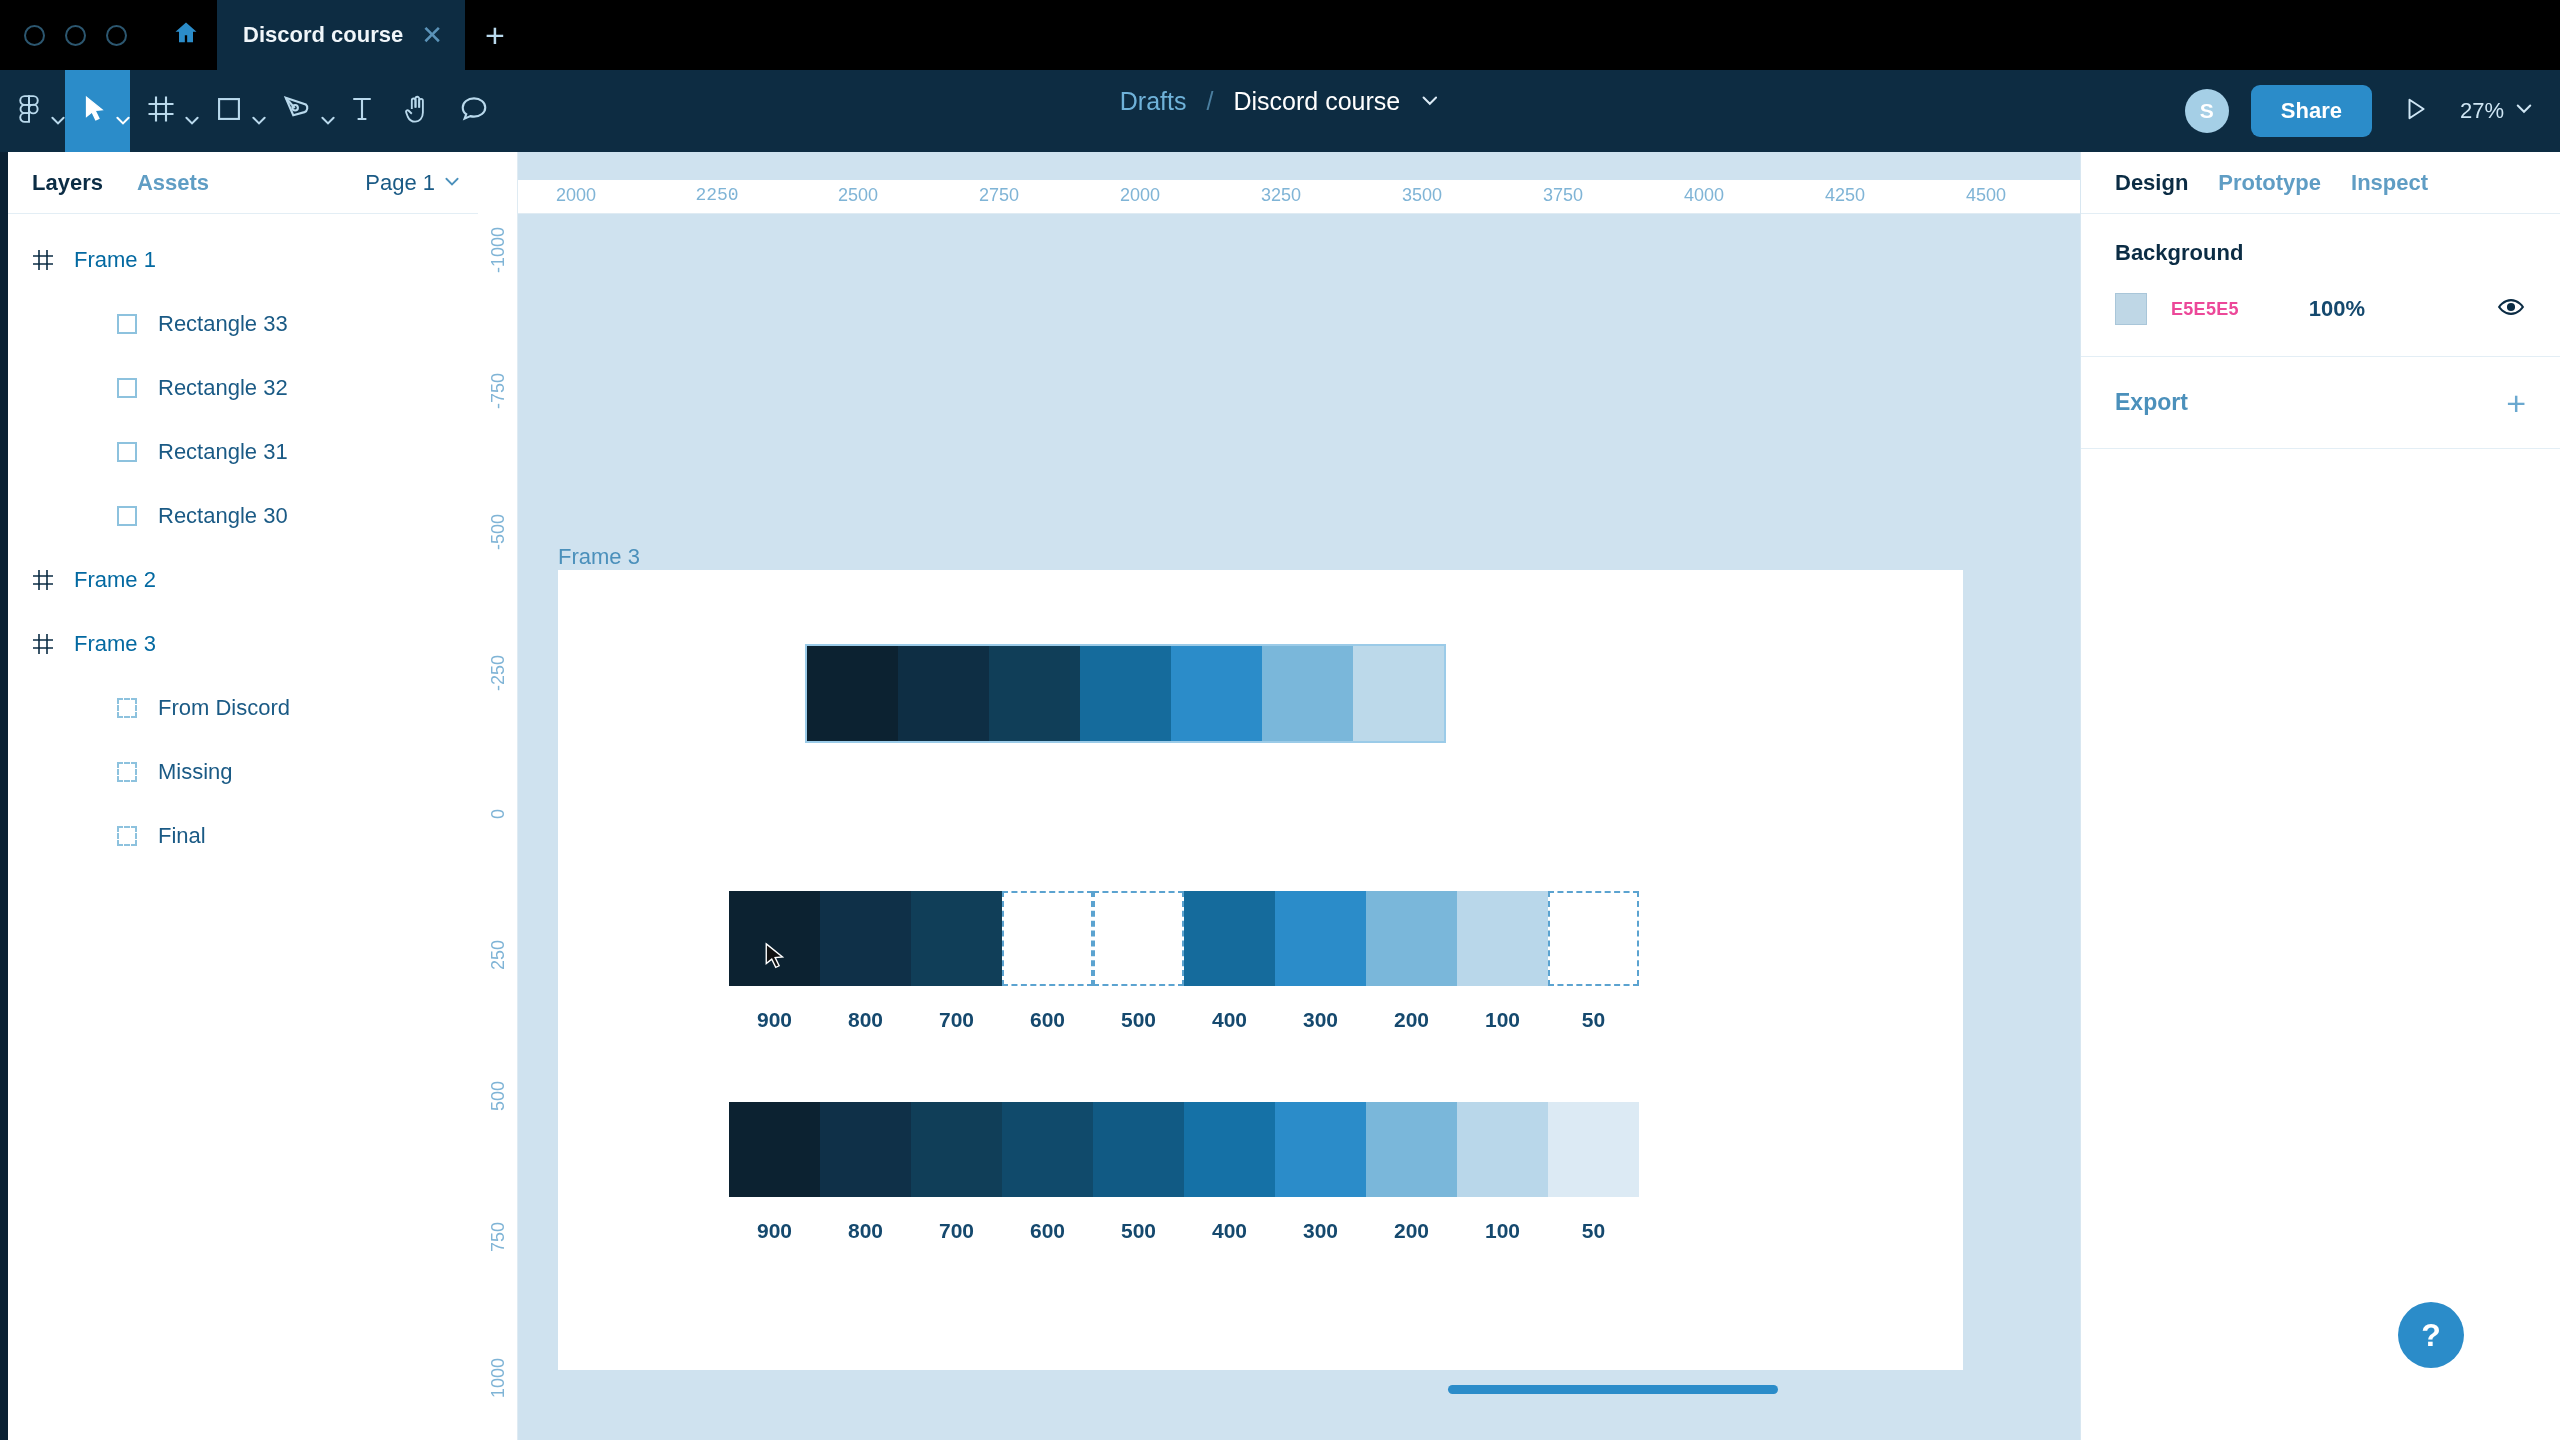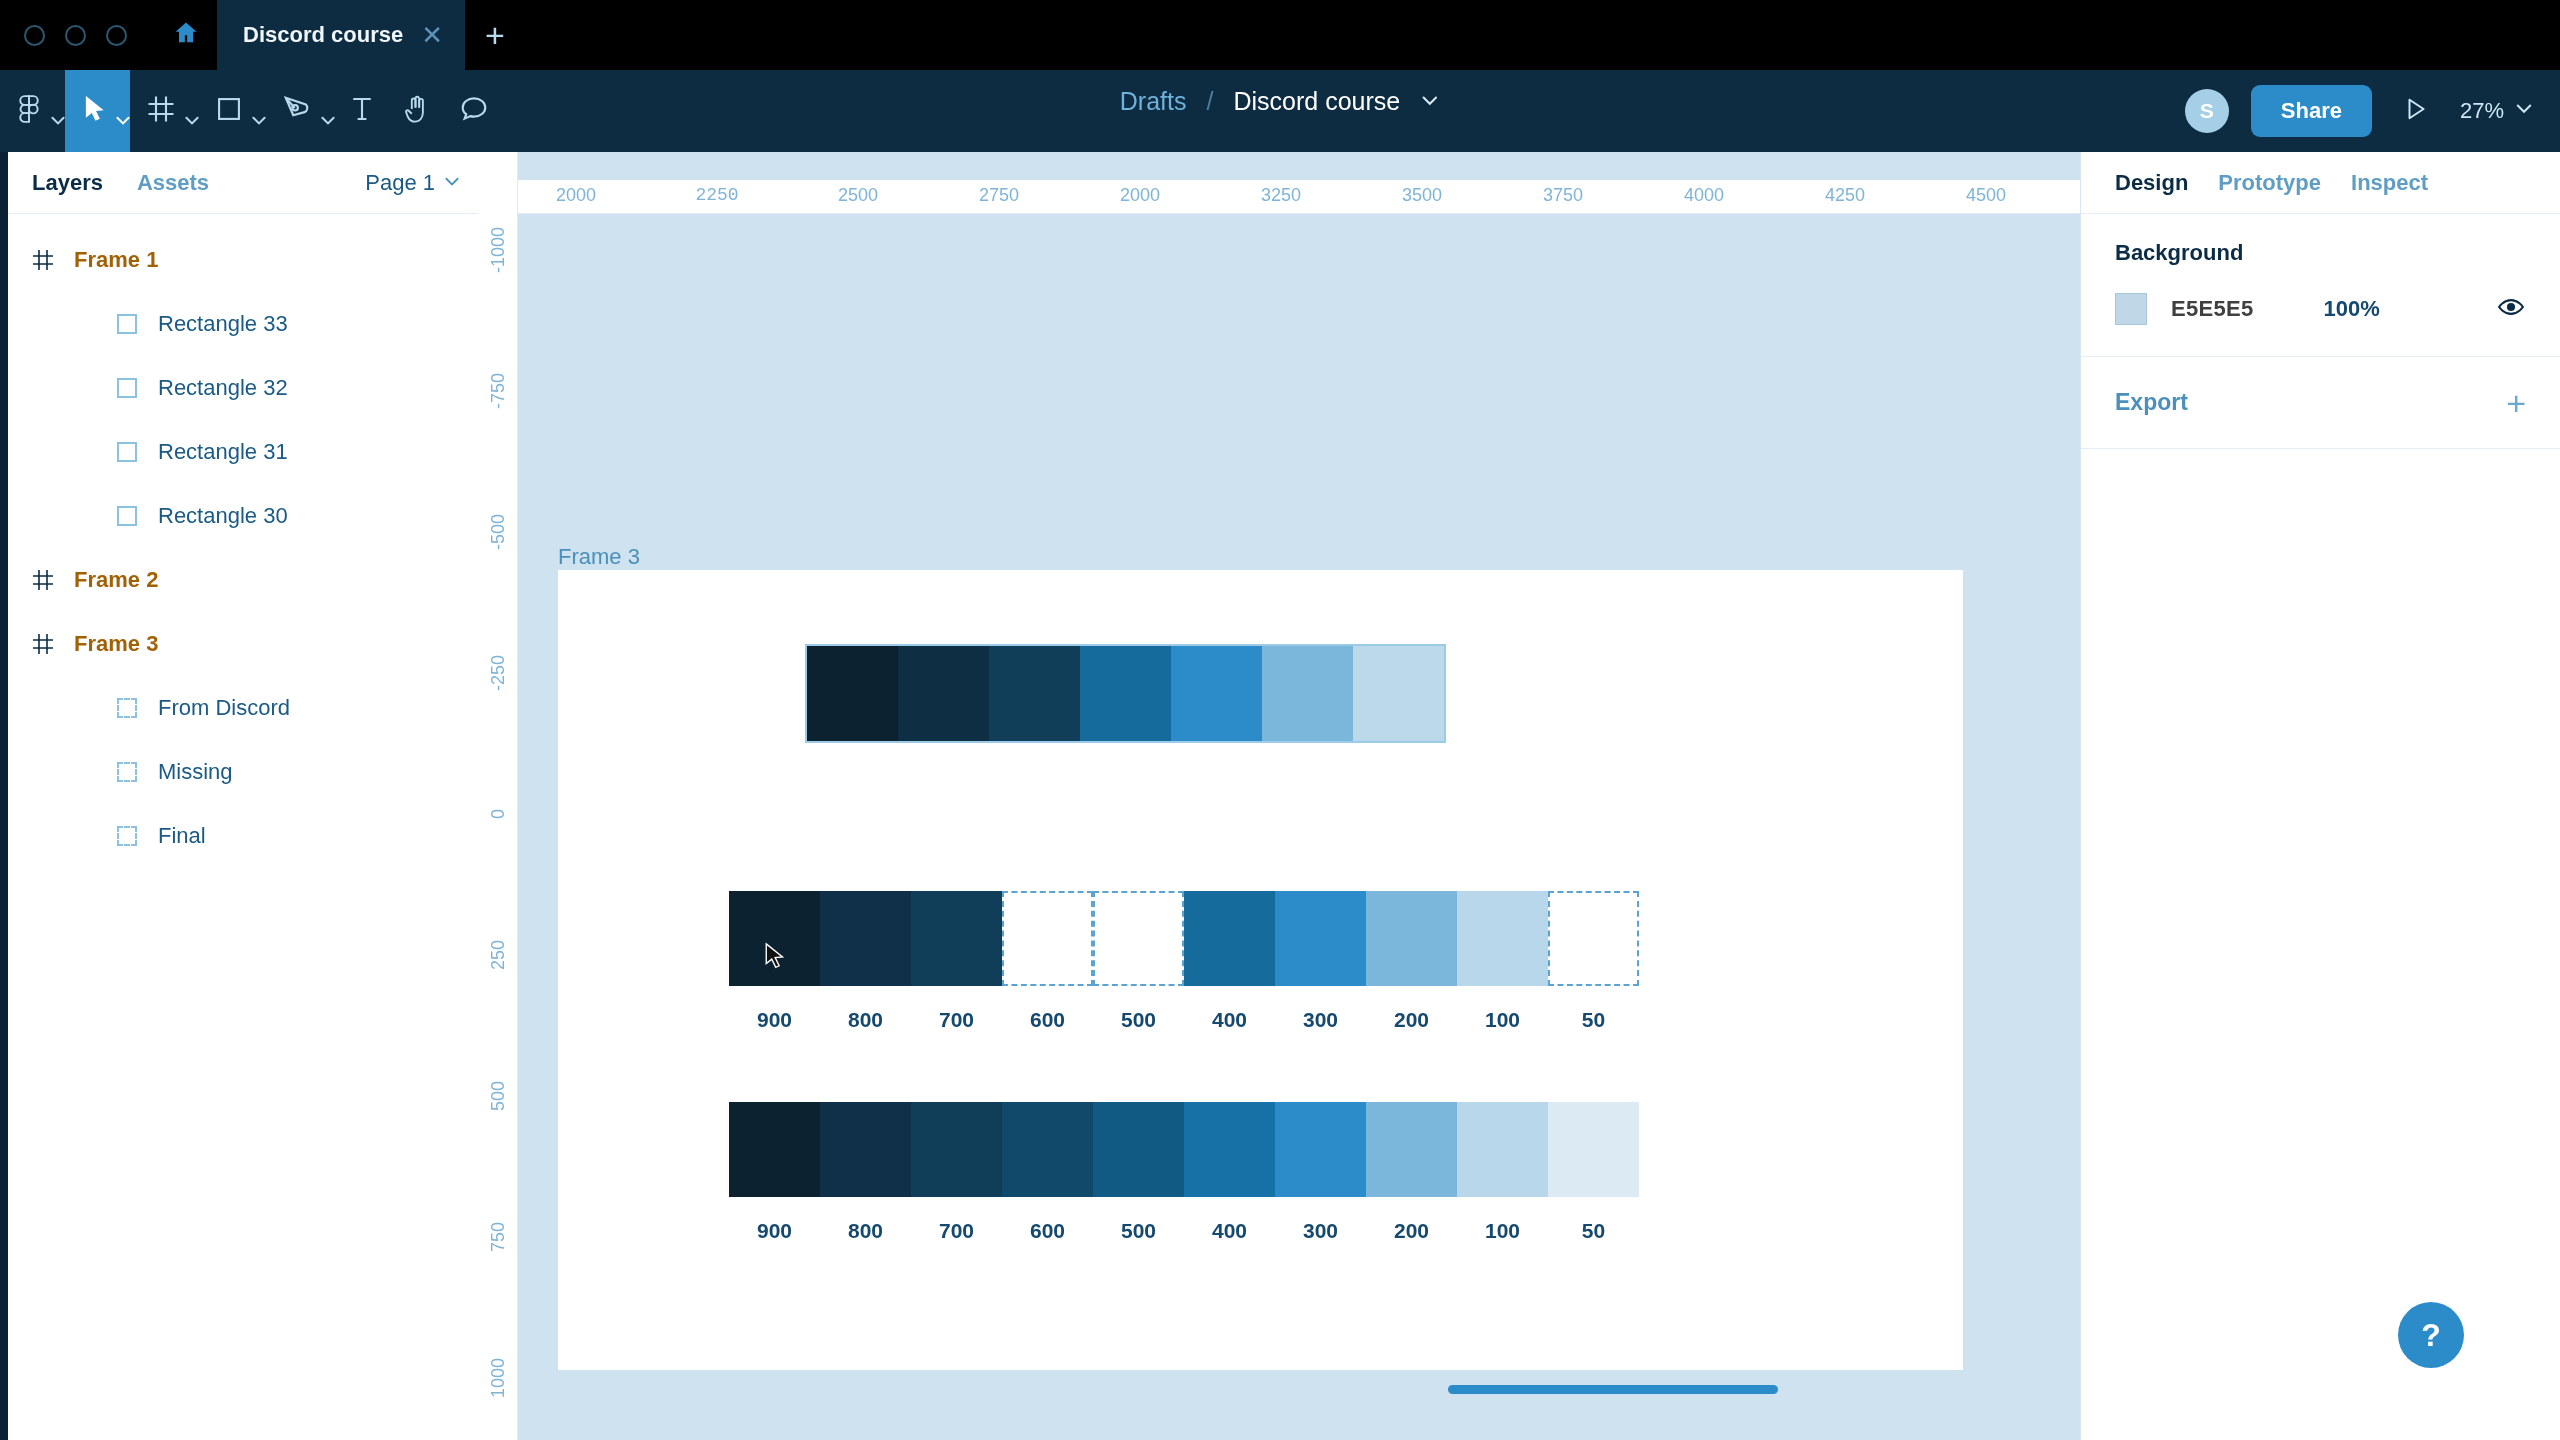--- a/index.html
+++ b/index.html
@@ -96,21 +96,21 @@
     margin-left: auto; display: flex; align-items: center; gap: 8px;
     font-size: 22px; color: #1a5a85; font-weight: normal;
   }
   .layers { padding-top: 14px; }
   .layer-row {
     height: 64px; display: flex; align-items: center; gap: 18px;
     padding-left: 22px; font-size: 22px;
   }
   .layer-row.indent { padding-left: 76px; margin-left: 30px; }
   .layer-label { color: #1a5a85; }
-  .layer-row.frame .layer-label { color: #a16207; font-weight: bold; }
+  .layer-row.frame .layer-label { color: #0369a1; font-weight: normal; }
   .ic { width: 26px; height: 26px; flex: 0 0 26px; display:flex; align-items:center; justify-content:center; }
   .ic-rect { width: 20px; height: 20px; border: 2px solid #8dc2de; }
   .ic-group { width: 20px; height: 20px; border: 2px dashed #8dc2de; }
 
   
   .rightpanel {
     position: absolute; right: 0; top: 152px; width: 480px; height: 1288px;
     background: #ffffff; border-left: 1px solid #d8e7f1;
   }
   .rp-tabs {
@@ -119,21 +119,21 @@
   }
   .rp-tab { font-size: 22px; color: #5f9dc4; font-weight: bold; }
   .rp-tab.active { color: #0b2c44; }
   .rp-section { padding: 26px 34px 30px; border-bottom: 1px solid #e3eef5; }
   .rp-title { font-size: 22px; font-weight: bold; color: #0b2c44; margin-bottom: 26px; }
   .rp-fillrow { display: flex; align-items: center; }
   .swatch-sq {
     width: 32px; height: 32px; background: #bfd7e6; border: 1px solid #a9c6d9;
     margin-right: 24px;
   }
-  .rp-hex { font-size: 22px; color: #404040; font-weight: bold; letter-spacing: .3px; }
+  .rp-hex { font-size: 18px; color: #ec4899; font-weight: bold; letter-spacing: .3px; }
   .rp-op { font-size: 22px; color: #15496e; font-weight: bold; margin-left: 70px; }
   .rp-eye { margin-left: auto; }
   .rp-export {
     height: 92px; display: flex; align-items: center; padding: 0 34px;
     border-bottom: 1px solid #e3eef5;
   }
   .rp-export-label { font-size: 23px; color: #4b90bb; font-weight: bold; }
   .rp-plus { margin-left: auto; color: #6aa8cf; font-size: 34px; font-weight: 300; line-height: 1; }
 
   

